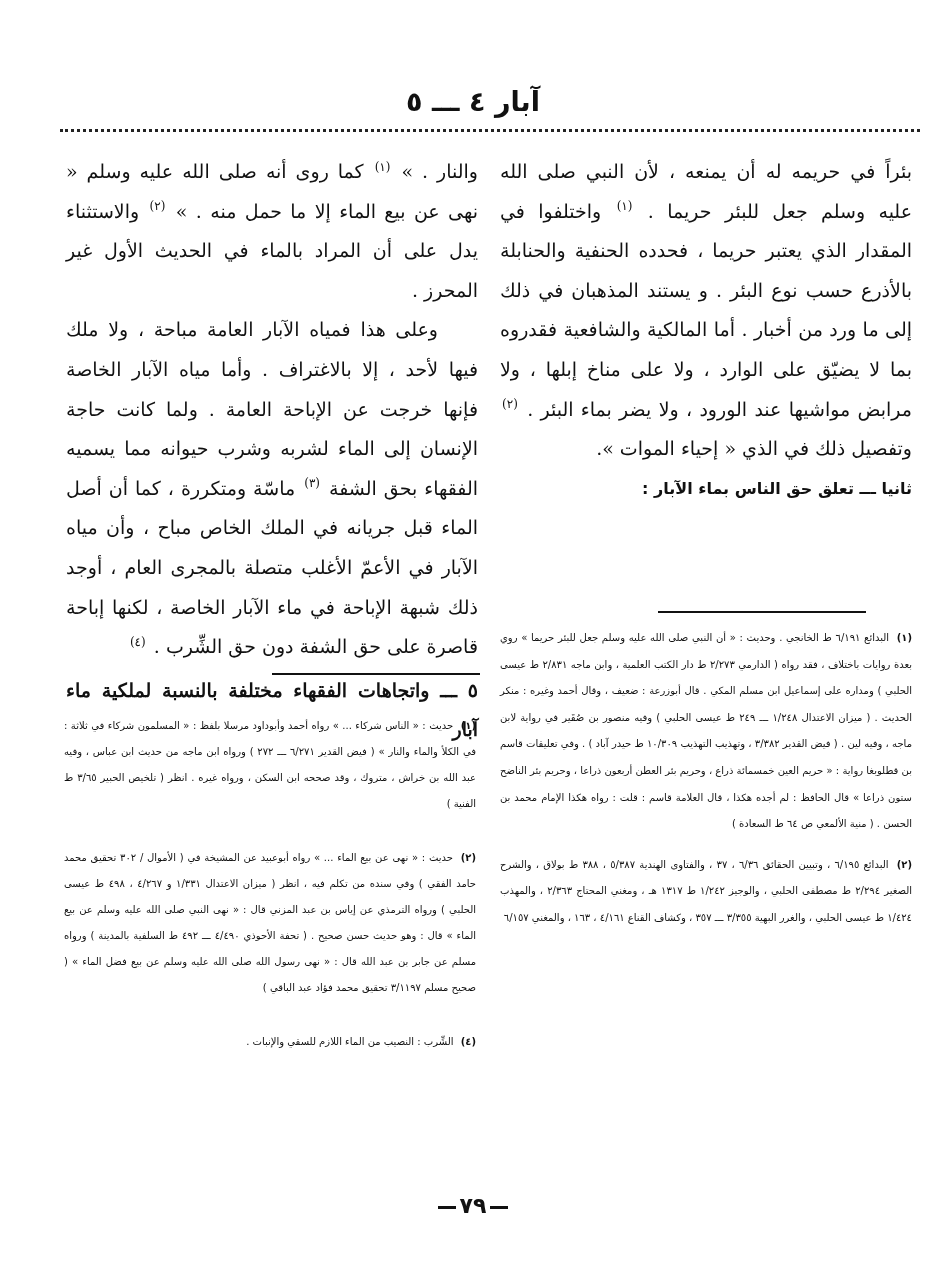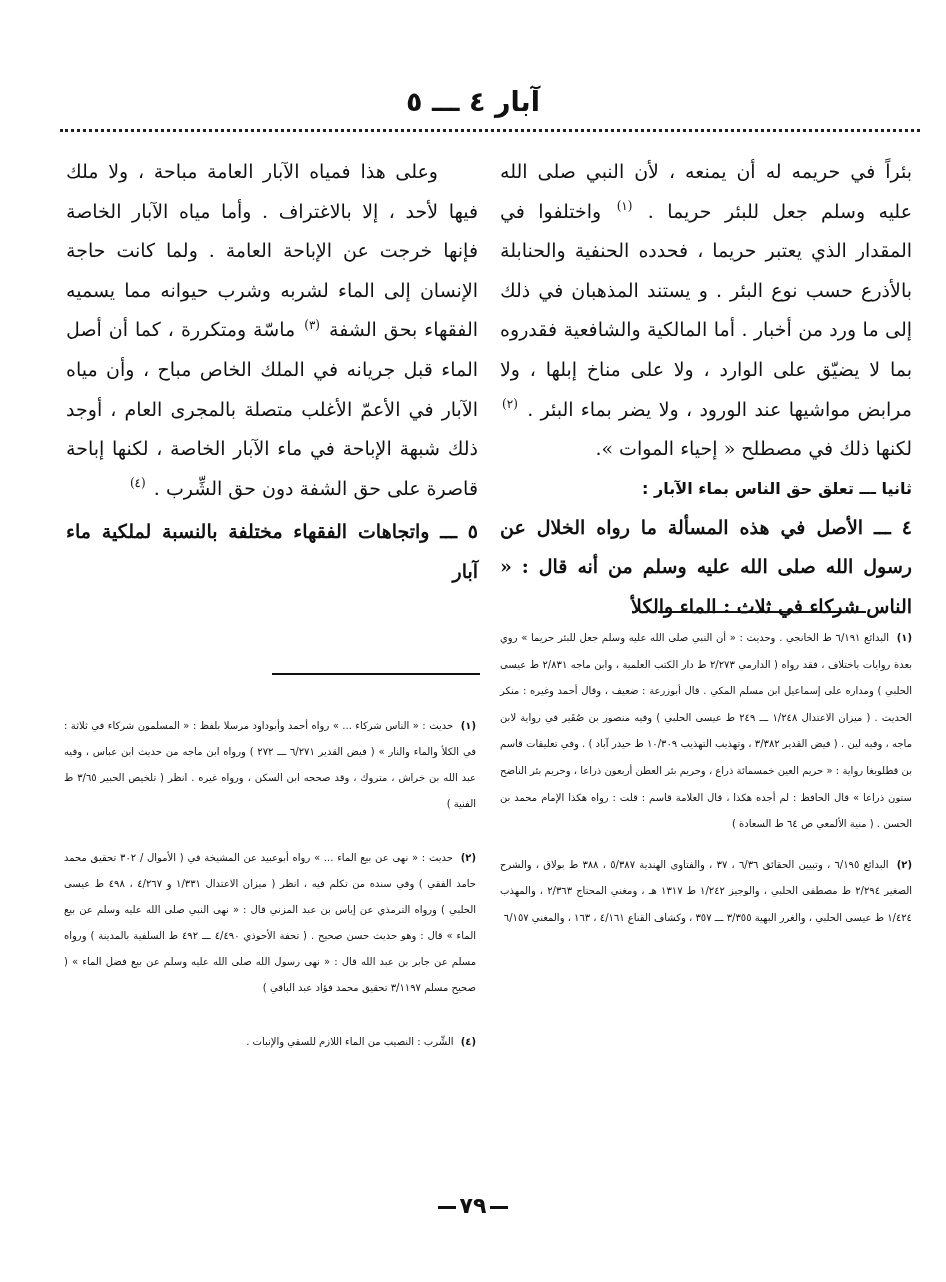--- a/index.html
+++ b/index.html
@@ -61,27 +61,33 @@
 
 <div class="header-title">آبار ٤ ـــ ٥</div>
 <div class="header-rule"></div>
 
 <div class="col col-right body-text">
   <p>
     <span>بئراً في حريمه له أن يمنعه ، لأن النبي صلى الله عليه وسلم جعل للبئر حريما .</span>
     <span class="sup">(١)</span>
     <span>واختلفوا في المقدار الذي يعتبر حريما ، فحدده الحنفية والحنابلة بالأذرع حسب نوع البئر . و يستند المذهبان في ذلك إلى ما ورد من أخبار . أما المالكية والشافعية فقدروه بما لا يضيّق على الوارد ، ولا على مناخ إبلها ، ولا مرابض مواشيها عند الورود ، ولا يضر بماء البئر .</span>
     <span class="sup">(٢)</span>
-    <span>لكنها ذلك في مصطلح « إحياء الموات ».</span>
+    <span>وتفصيل ذلك في الذي « إحياء الموات ».</span>
   </p>
   <h3 class="section-heading">ثانيا ـــ تعلق حق الناس بماء الآبار :</h3>
-  <p class="item-para">٤ ـــ الأصل في هذه المسألة ما رواه الخلال عن رسول الله صلى الله عليه وسلم من أنه قال : « الناس شركاء في ثلاث : الماء والكلأ</p>
 </div>
 
 <div class="col col-left body-text">
+  <p>
+    <span>والنار . »</span>
+    <span class="sup">(١)</span>
+    <span>كما روى أنه صلى الله عليه وسلم « نهى عن بيع الماء إلا ما حمل منه . »</span>
+    <span class="sup">(٢)</span>
+    <span>والاستثناء يدل على أن المراد بالماء في الحديث الأول غير المحرز .</span>
+  </p>
   <p class="indent">
     <span>وعلى هذا فمياه الآبار العامة مباحة ، ولا ملك فيها لأحد ، إلا بالاغتراف . وأما مياه الآبار الخاصة فإنها خرجت عن الإباحة العامة . ولما كانت حاجة الإنسان إلى الماء لشربه وشرب حيوانه مما يسميه الفقهاء بحق الشفة</span>
     <span class="sup">(٣)</span>
     <span>ماسّة ومتكررة ، كما أن أصل الماء قبل جريانه في الملك الخاص مباح ، وأن مياه الآبار في الأعمّ الأغلب متصلة بالمجرى العام ، أوجد ذلك شبهة الإباحة في ماء الآبار الخاصة ، لكنها إباحة قاصرة على حق الشفة دون حق الشِّرب .</span>
     <span class="sup">(٤)</span>
   </p>
   <p class="item-para" style="margin-top:4px;">٥ ـــ واتجاهات الفقهاء مختلفة بالنسبة لملكية ماء آبار</p>
 </div>
 
 <div class="fn-rule fn-rule-right"></div>

